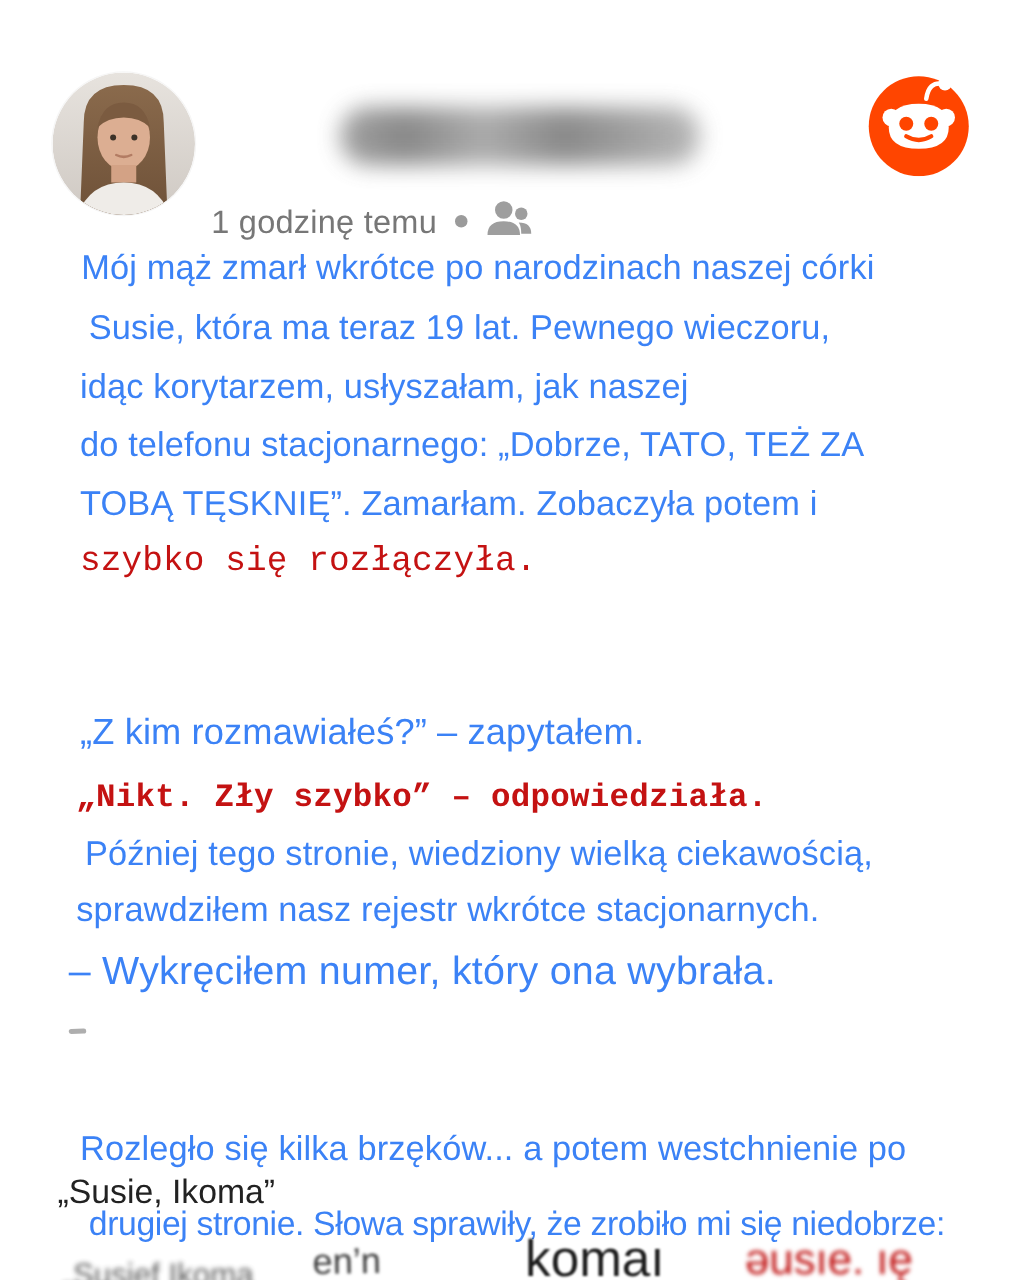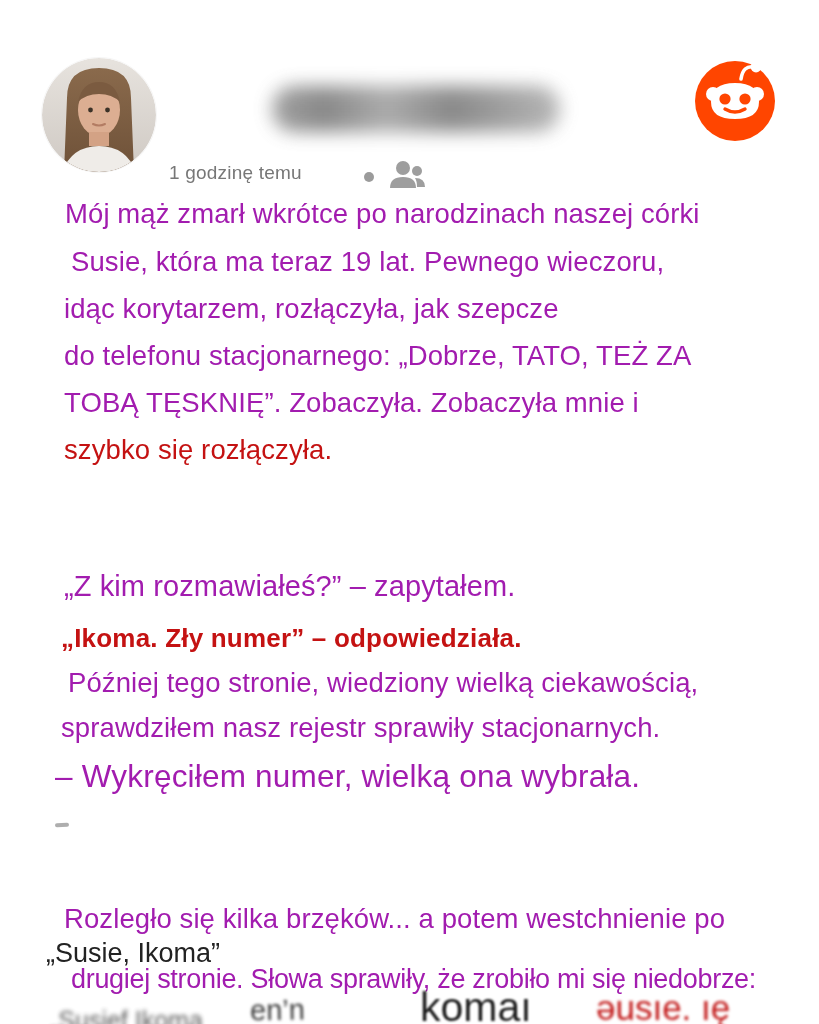--- a/index.html
+++ b/index.html
@@ -16,33 +16,33 @@
   .username-blur{
     position:absolute;left:272px;top:86px;width:288px;height:46px;
     border-radius:22px;
     background:linear-gradient(90deg,#8f8f8f 0%,#6f6f6f 18%,#9a9a9a 40%,#707070 62%,#8d8d8d 82%,#a8a8a8 100%);
     filter:blur(9px);
     opacity:.82;
   }
   .reddit-logo{position:absolute;left:694px;top:57px;width:82px;height:84px;}
   .meta-time{
     position:absolute;left:169px;top:162px;
-    font-size:19px;color:#777777;letter-spacing:.2px;
+    font-size:26px;color:#777777;letter-spacing:.2px;
   }
   .dot-sep{
     position:absolute;left:364px;top:172px;width:10px;height:10px;
     border-radius:50%;background:#9b9b9b;
   }
   .people-icon{position:absolute;left:388px;top:156px;width:40px;height:40px;}
   
   .line{
-    position:absolute;white-space:nowrap;color:#a21caf;
+    position:absolute;white-space:nowrap;color:#3b82f6;
     font-size:27.5px;letter-spacing:.1px;
   }
-  .red{color:#c41212;}
+  .red{color:#c41212;font-family:Liberation Mono, monospace;}
   .lead{font-size:29px;text-align:right;}
   .red-bold{font-size:26px;font-weight:600;letter-spacing:.2px;}
   .big{font-size:31.5px;letter-spacing:.2px;}
   .tight{font-size:27px;letter-spacing:-0.3px;margin-top:16px;}
   .dash-artifact{
     position:absolute;left:55px;top:823px;width:14px;height:4px;
     background:#9a9a9a;border-radius:2px;transform:rotate(-2deg);opacity:.8;
   }
   
   .glitch{position:absolute;white-space:nowrap;}
@@ -108,30 +108,30 @@
   <svg width="40" height="40" viewBox="0 0 40 40">
     <circle cx="15" cy="12" r="7" fill="#9e9e9e"></circle>
     <circle cx="29" cy="15" r="5" fill="#9e9e9e"></circle>
     <path d="M2 32 Q2 21 15 21 Q28 21 28 32 Z" fill="#9e9e9e"></path>
     <path d="M27 22 Q37 22 37 31 L29 31 Q29 25 27 22 Z" fill="#9e9e9e"></path>
   </svg>
 </div>
 
 <div class="line" style="top:198px;left:65px">Mój mąż zmarł wkrótce po narodzinach naszej córki</div>
 <div class="line" style="top:246px;left:71px">Susie, która ma teraz 19 lat. Pewnego wieczoru,</div>
-<div class="line" style="top:293px;left:64px">idąc korytarzem, rozłączyła, jak szepcze</div>
+<div class="line" style="top:293px;left:64px">idąc korytarzem, usłyszałam, jak naszej</div>
 <div class="line" style="top:340px;left:64px">do telefonu stacjonarnego: „Dobrze, TATO, TEŻ ZA</div>
-<div class="line" style="top:387px;left:64px">TOBĄ TĘSKNIĘ”. Zobaczyła. Zobaczyła mnie i</div>
+<div class="line" style="top:387px;left:64px">TOBĄ TĘSKNIĘ”. Zamarłam. Zobaczyła potem i</div>
 <div class="line red" style="top:434px;left:64px">szybko się rozłączyła.</div>
 
 <div class="line lead" style="top:570px;left:64px">„Z kim rozmawiałeś?” – zapytałem.</div>
-<div class="line red red-bold" style="top:623px;left:61px">„Ikoma. Zły numer” – odpowiedziała.</div>
+<div class="line red red-bold" style="top:623px;left:61px">„Nikt. Zły szybko” – odpowiedziała.</div>
 <div class="line" style="top:667px;left:68px">Później tego stronie, wiedziony wielką ciekawością,</div>
-<div class="line" style="top:712px;left:61px">sprawdziłem nasz rejestr sprawiły stacjonarnych.</div>
-<div class="line big" style="top:758px;left:55px">– Wykręciłem numer, wielką ona wybrała.</div>
+<div class="line" style="top:712px;left:61px">sprawdziłem nasz rejestr wkrótce stacjonarnych.</div>
+<div class="line big" style="top:758px;left:55px">– Wykręciłem numer, który ona wybrała.</div>
 
 <div class="dash-artifact"></div>
 
 <div class="line" style="top:903px;left:64px">Rozległo się kilka brzęków... a potem westchnienie po</div>
 <div class="line tight" style="top:948px;left:71px">drugiej stronie. Słowa sprawiły, że zrobiło mi się niedobrze:</div>
 
 <div class="glitch g-ghost">„Susief Ikoma</div>
 <div class="glitch g-black">„Susie, Ikoma”</div>
 <div class="glitch g-mid1">en’n</div>
 <div class="glitch g-mid2">komaı</div>

